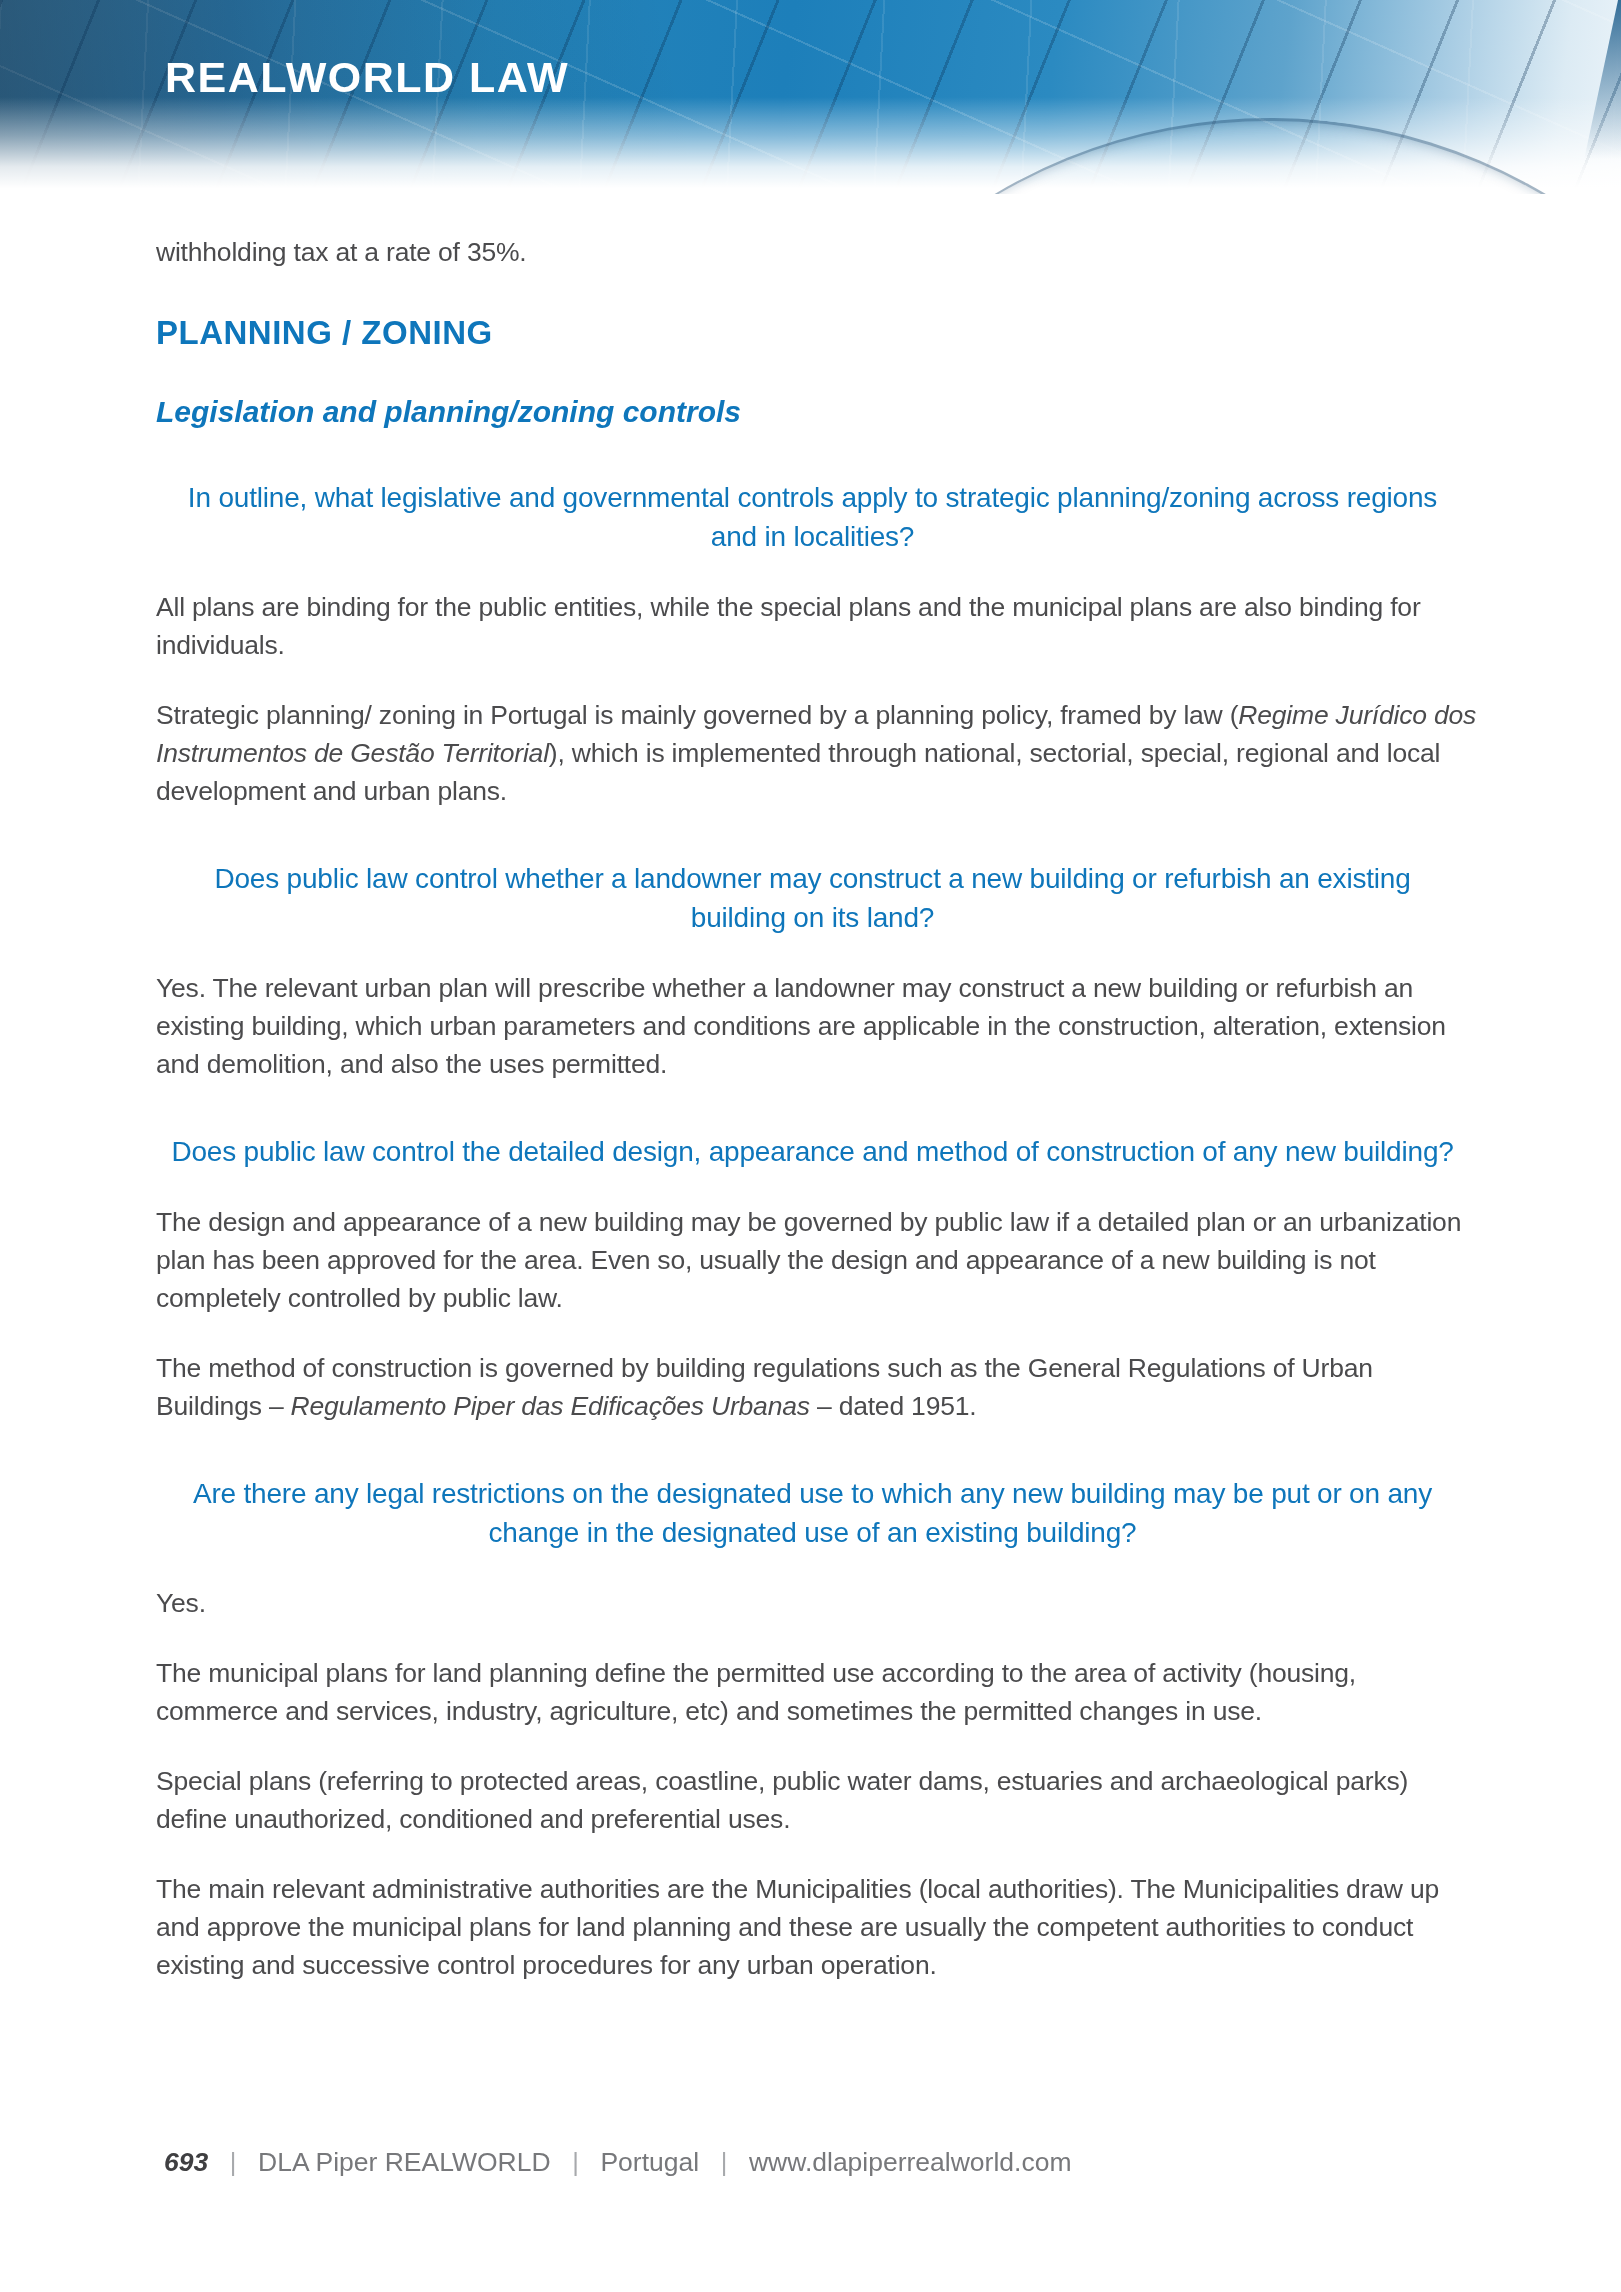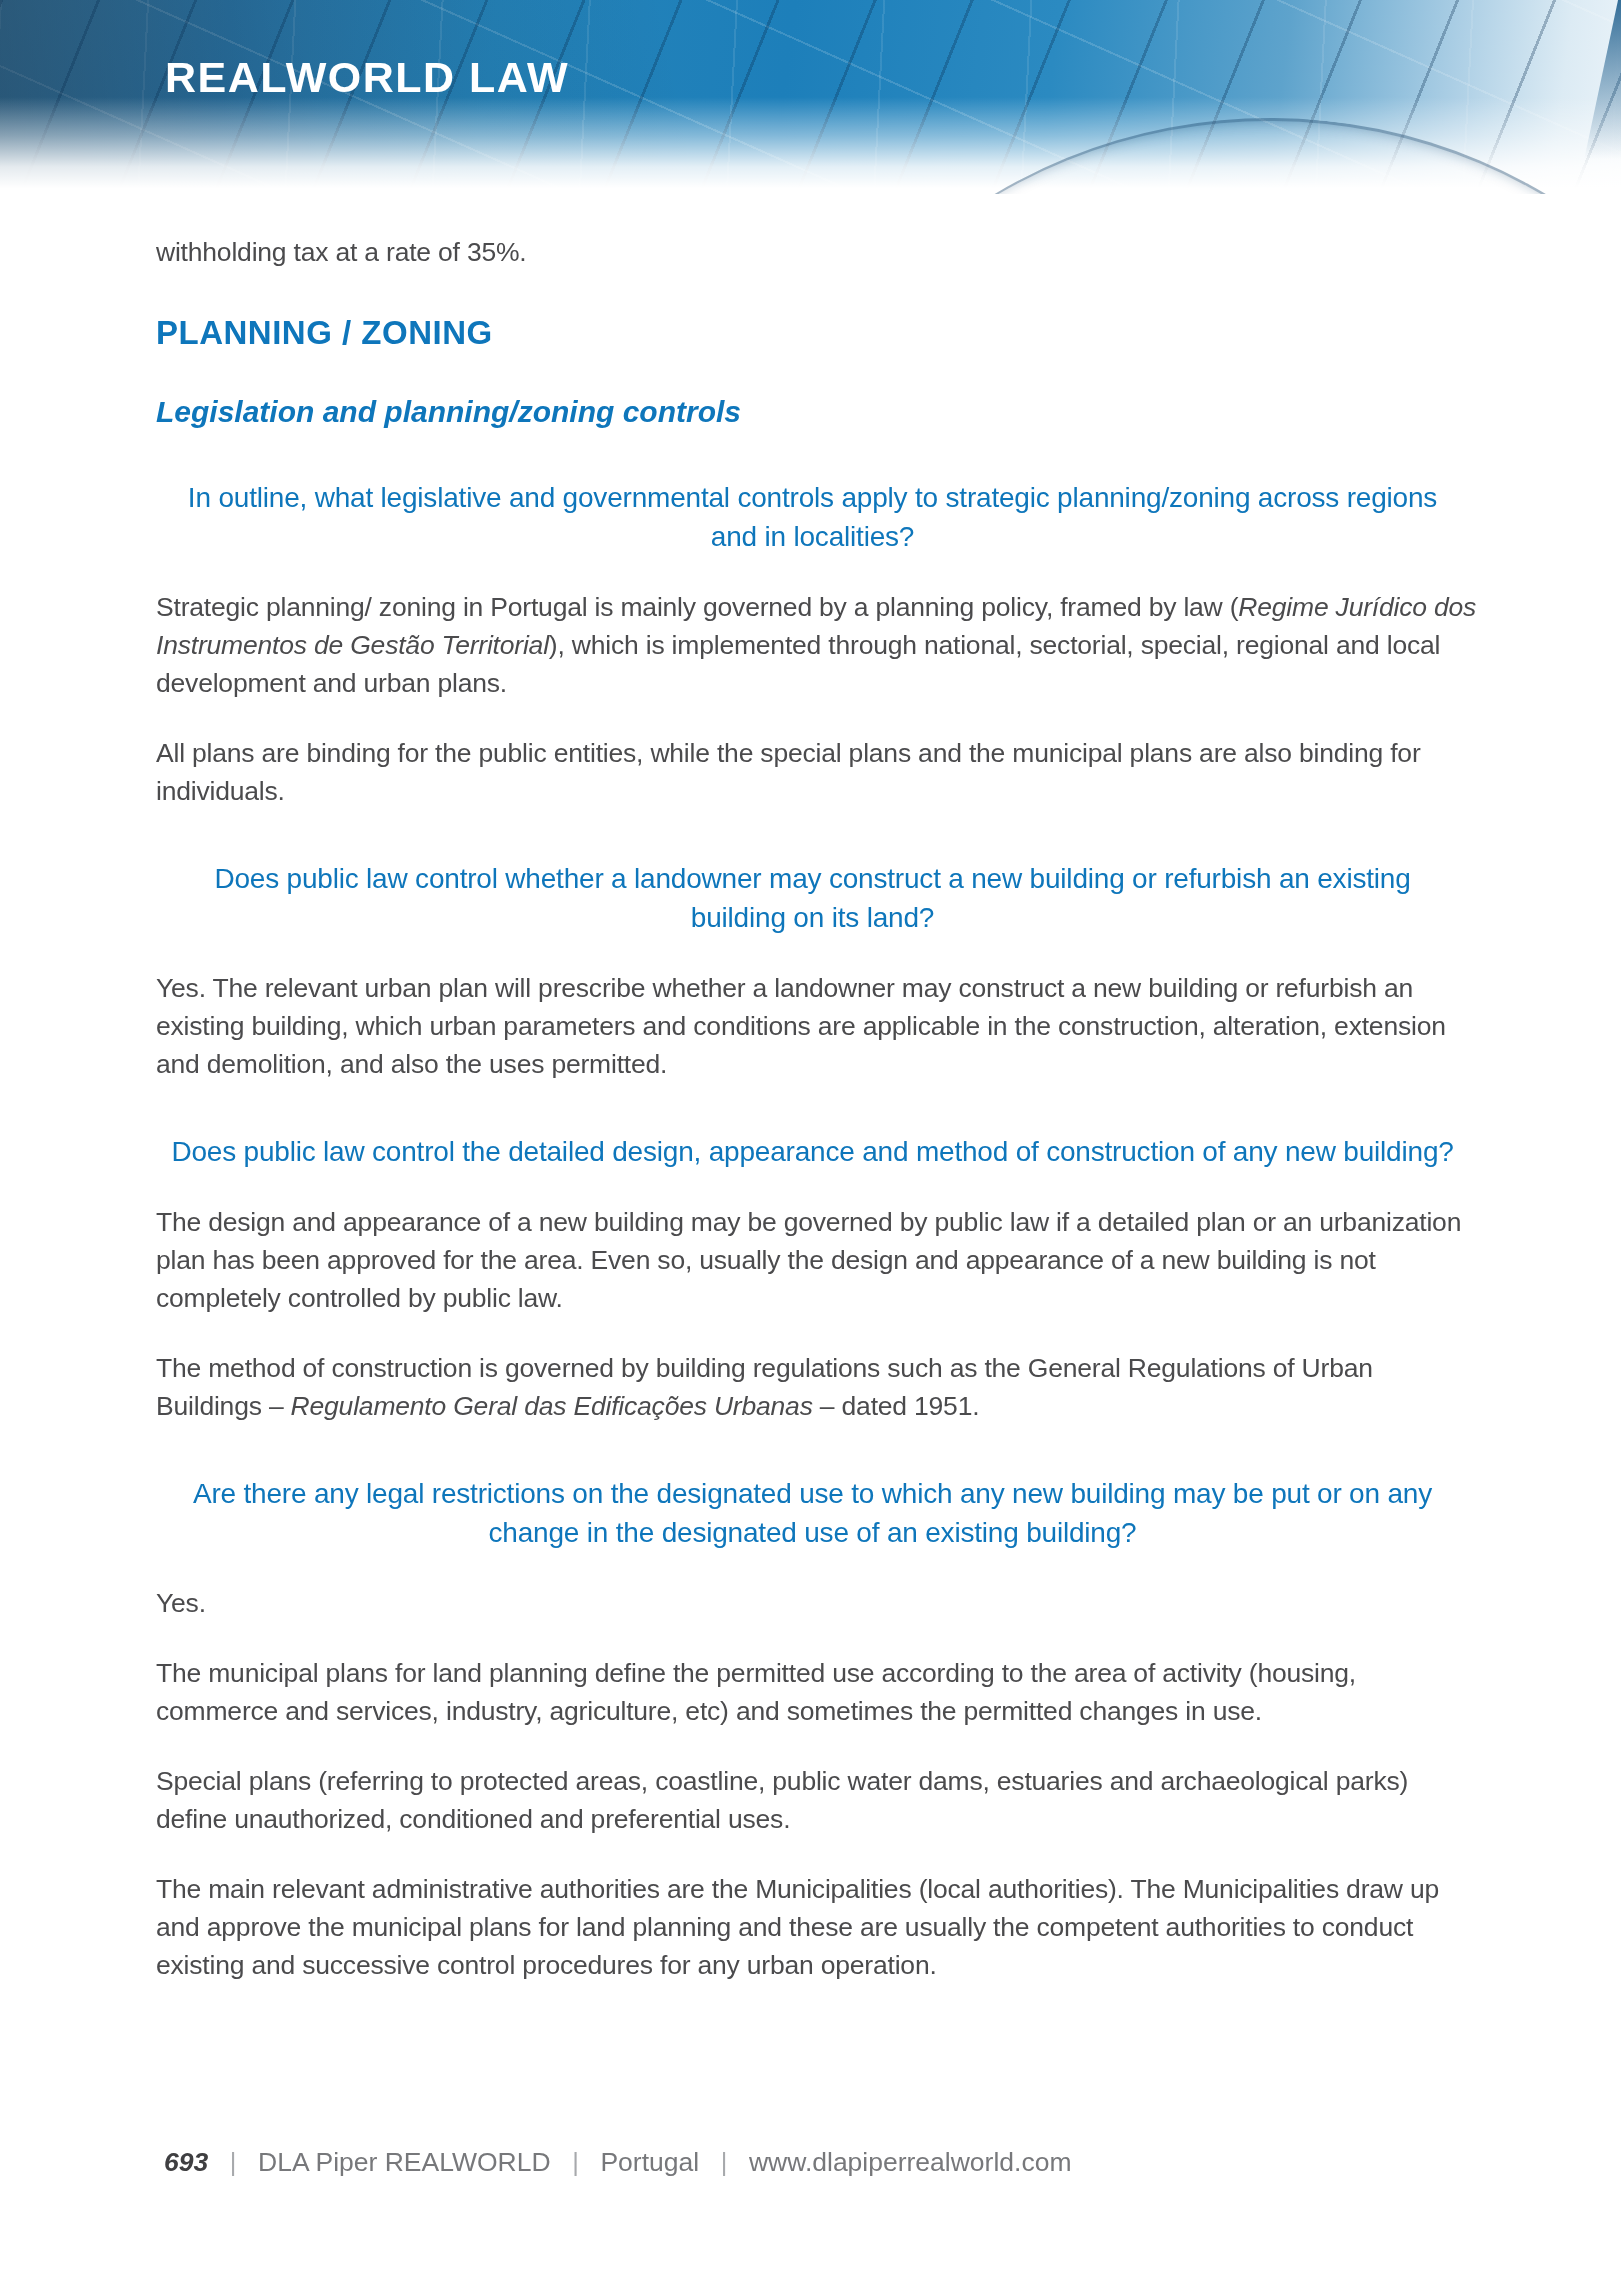--- a/index.html
+++ b/index.html
@@ -132,42 +132,42 @@
 
     <p class="body-par">withholding tax at a rate of 35%.</p>
 
     <h1 class="section-title">PLANNING / ZONING</h1>
 
     <h2 class="section-subtitle">Legislation and planning/zoning controls</h2>
 
     <p class="question">In outline, what legislative and governmental controls apply to strategic planning/zoning across regions
 and in localities?</p>
 
+    <p class="body-par answer">All plans are binding for the public entities, while the special plans and the municipal plans are also binding for
+individuals.</p>
+
     <p class="body-par answer"><span>Strategic planning/ zoning in Portugal is mainly governed by a planning policy, framed by law (</span><span style="font-style: italic;">Regime Jurídico dos
 Instrumentos de Gestão Territorial</span><span>), which is implemented through national, sectorial, special, regional and local
 development and urban plans.</span></p>
-
-    <p class="body-par answer">All plans are binding for the public entities, while the special plans and the municipal plans are also binding for
-individuals.</p>
 
     <p class="question">Does public law control whether a landowner may construct a new building or refurbish an existing
 building on its land?</p>
 
     <p class="body-par answer">Yes. The relevant urban plan will prescribe whether a landowner may construct a new building or refurbish an
 existing building, which urban parameters and conditions are applicable in the construction, alteration, extension
 and demolition, and also the uses permitted.</p>
 
     <p class="question">Does public law control the detailed design, appearance and method of construction of any new building?</p>
 
     <p class="body-par answer">The design and appearance of a new building may be governed by public law if a detailed plan or an urbanization
 plan has been approved for the area. Even so, usually the design and appearance of a new building is not
 completely controlled by public law.</p>
 
     <p class="body-par answer"><span>The method of construction is governed by building regulations such as the General Regulations of Urban
-Buildings – </span><span style="font-style: italic;">Regulamento Geral das Edificações Urbanas</span><span> – dated 1951.</span></p>
+Buildings – </span><span style="font-style: italic;">Regulamento Piper das Edificações Urbanas</span><span> – dated 1951.</span></p>
 
     <p class="question">Are there any legal restrictions on the designated use to which any new building may be put or on any
 change in the designated use of an existing building?</p>
 
     <p class="body-par answer">Yes.</p>
 
     <p class="body-par answer">The municipal plans for land planning define the permitted use according to the area of activity (housing,
 commerce and services, industry, agriculture, etc) and sometimes the permitted changes in use.</p>
 
     <p class="body-par answer">Special plans (referring to protected areas, coastline, public water dams, estuaries and archaeological parks)

